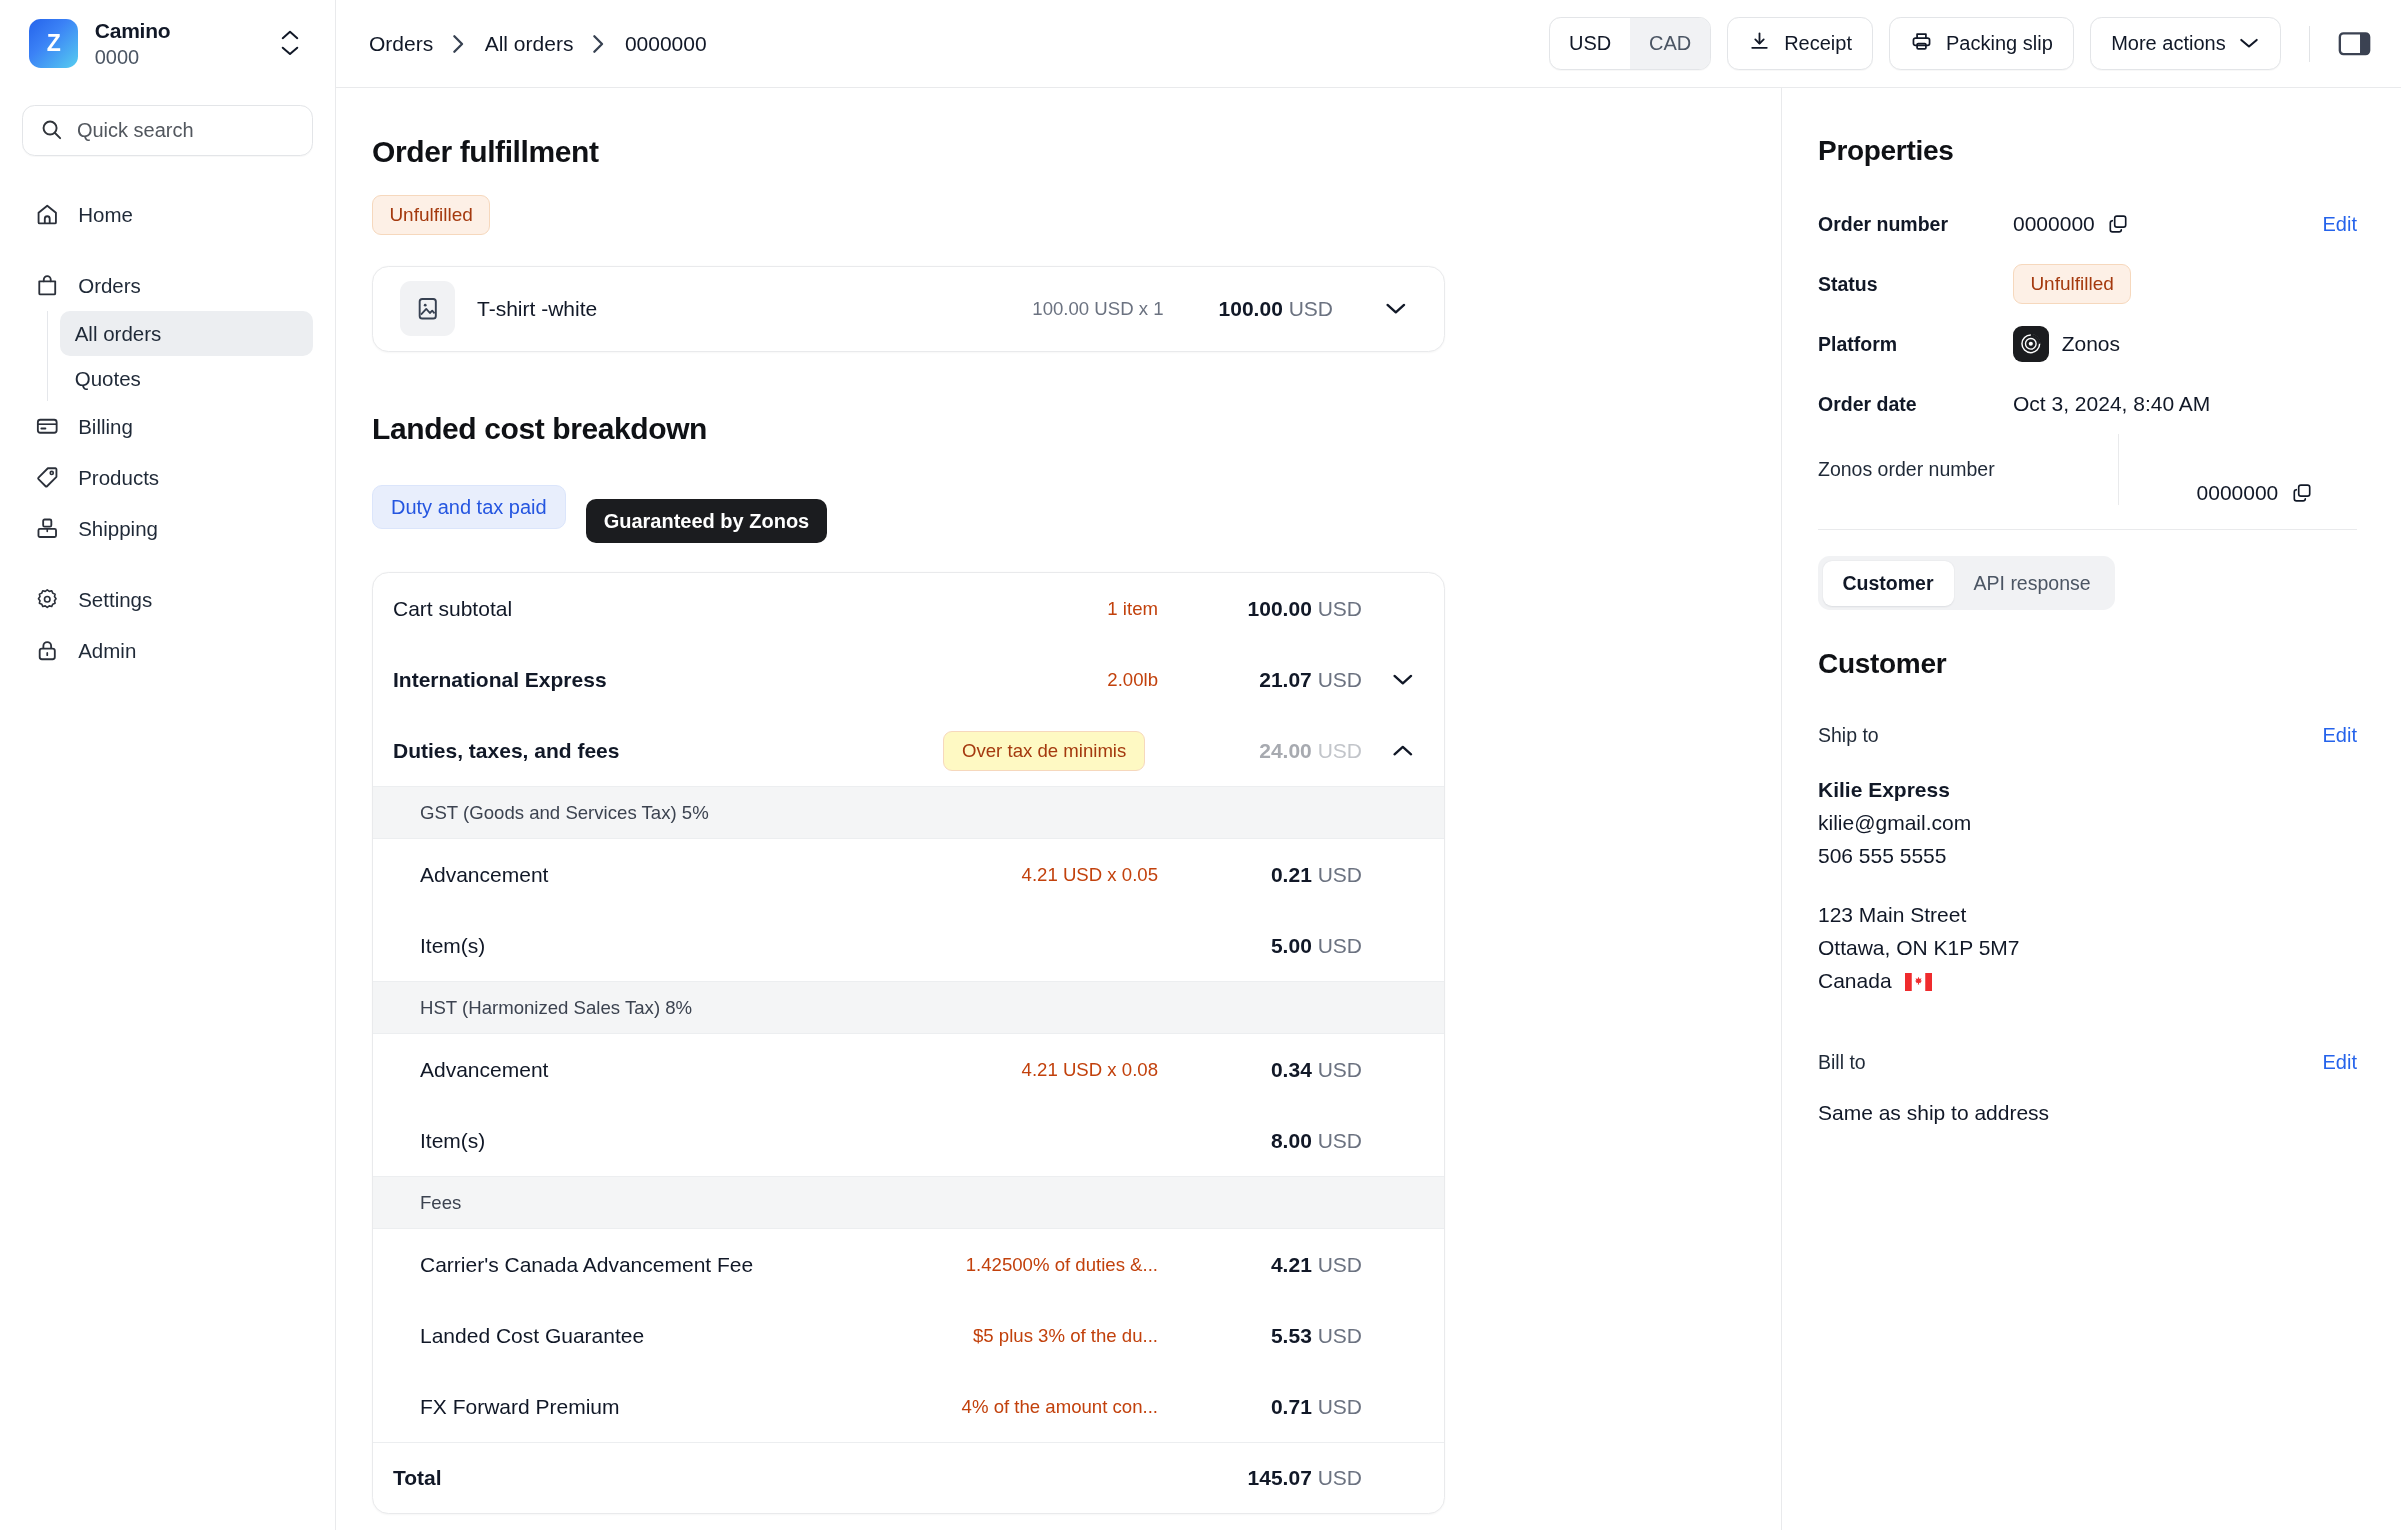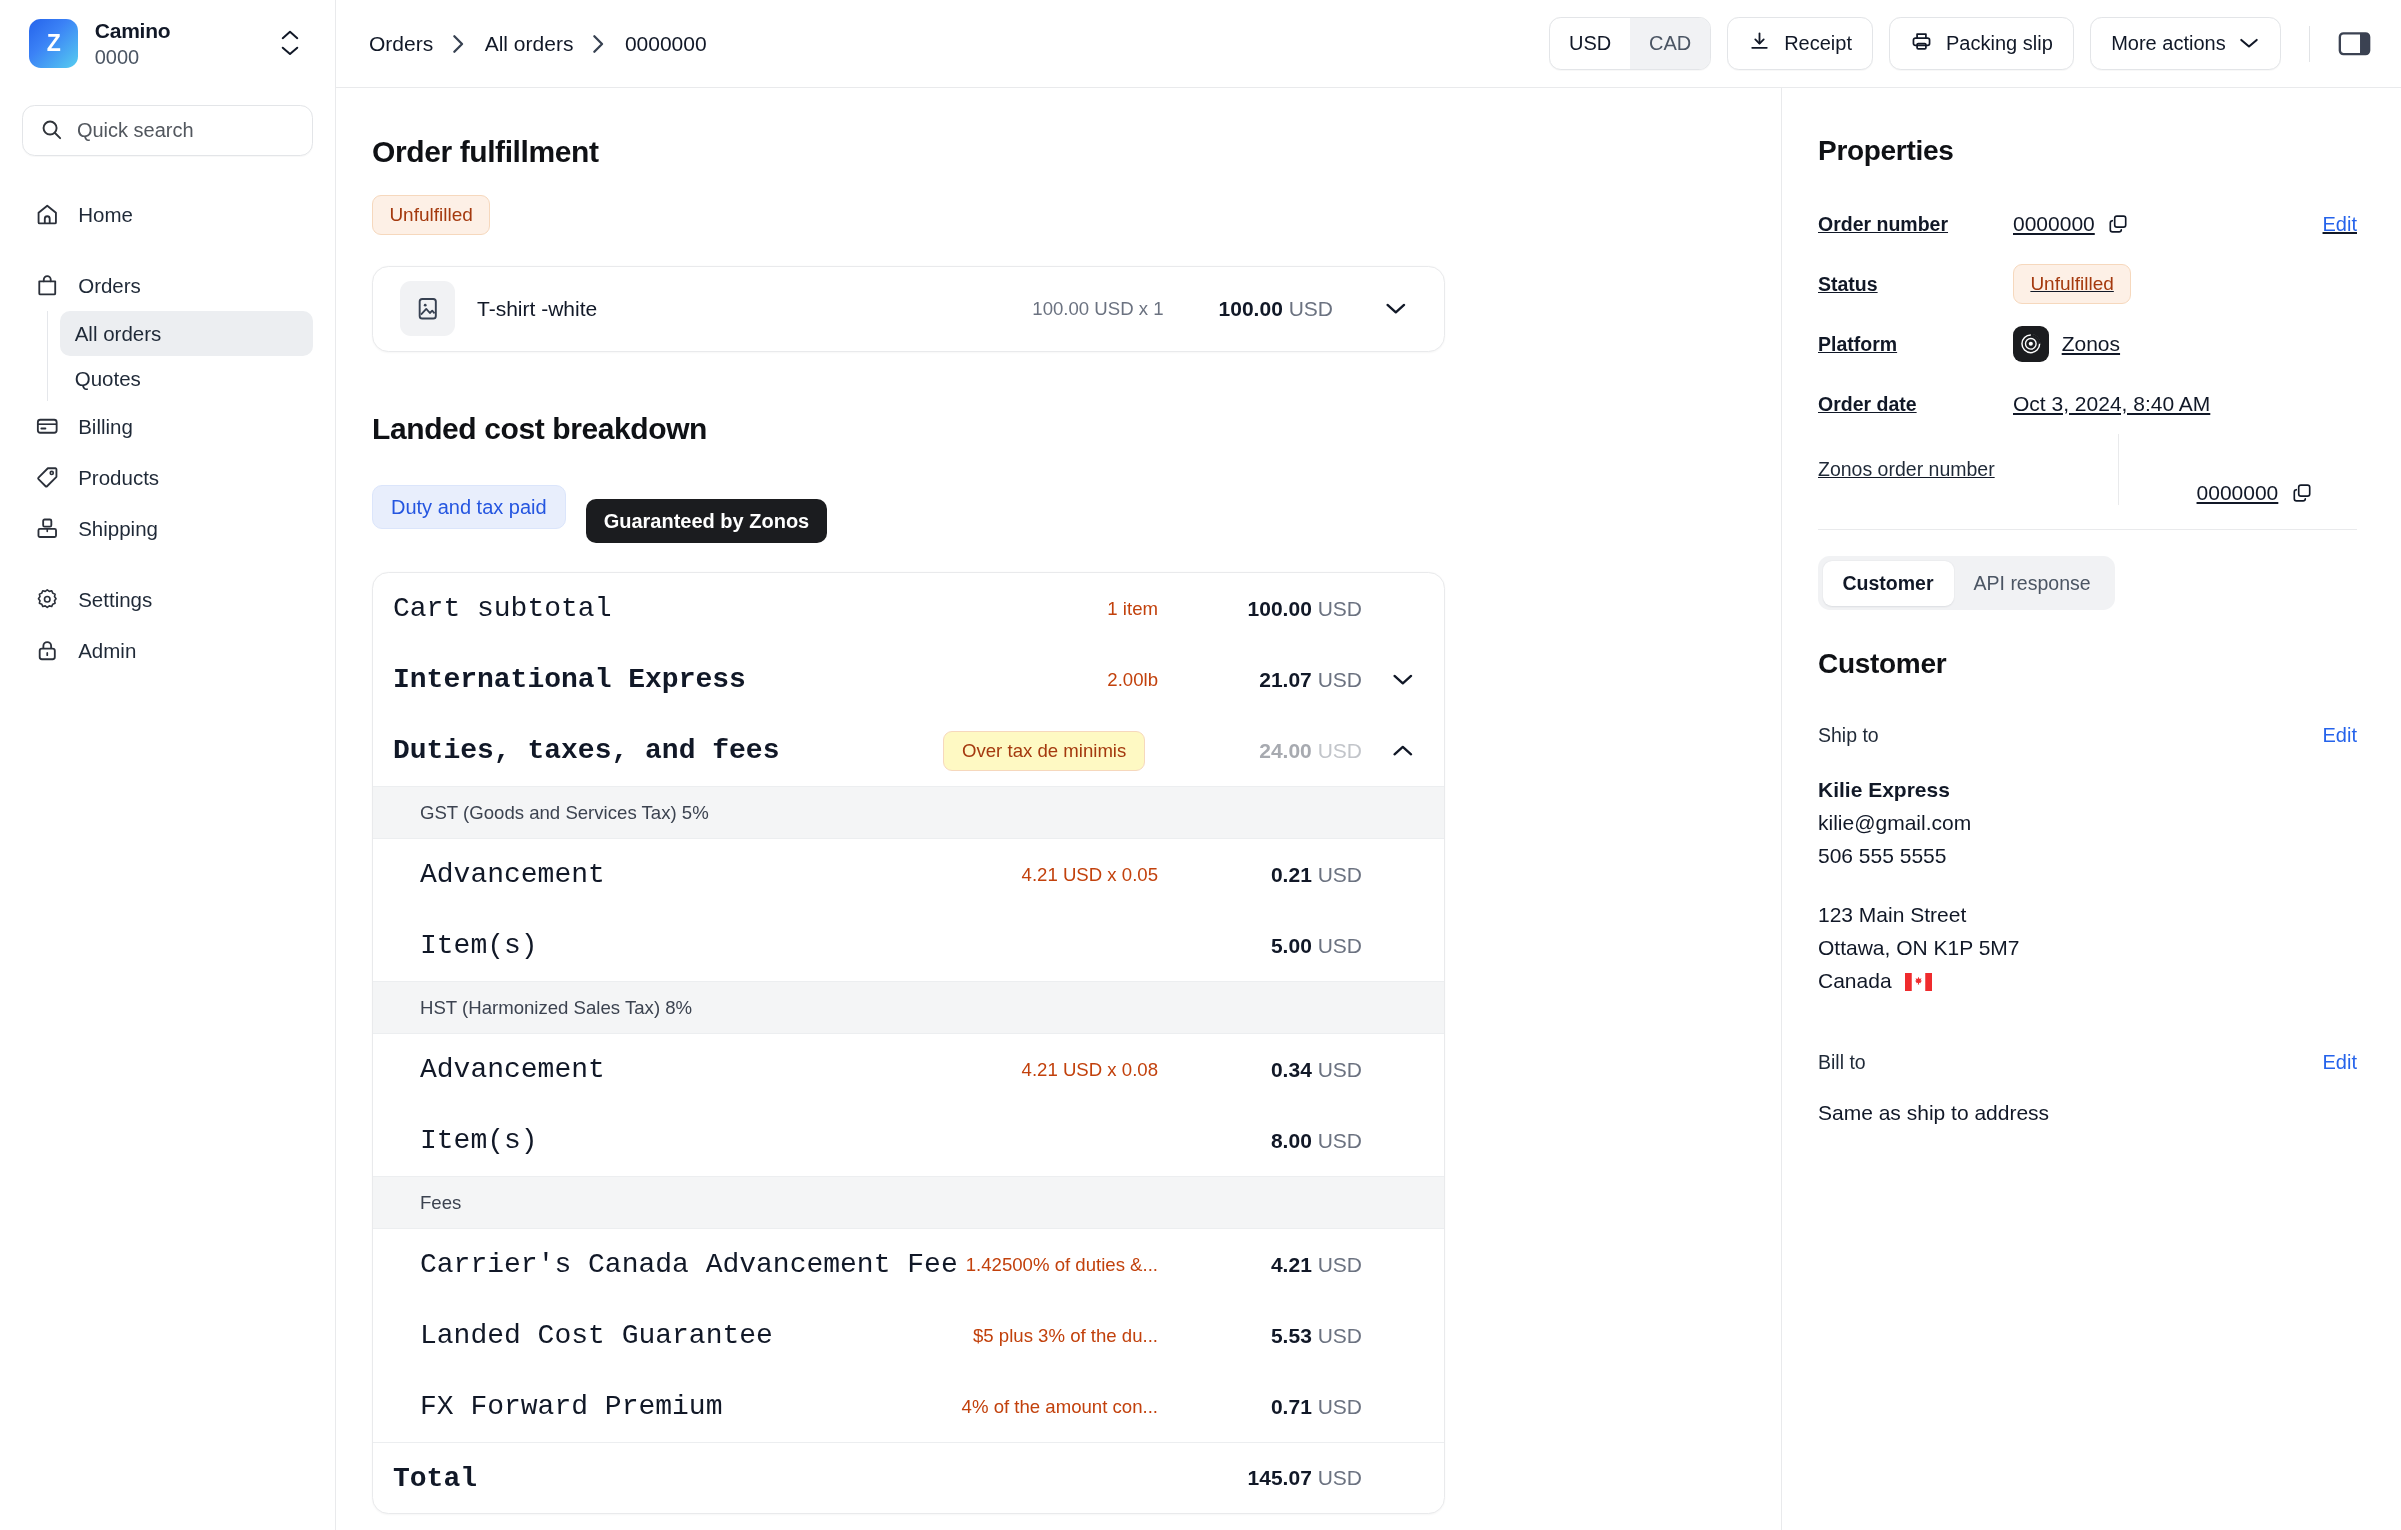--- a/index.html
+++ b/index.html
@@ -166,21 +166,21 @@
   .tag-dark {
     display: inline-flex; align-items: center; height: 44px; padding: 0 18px;
     border-radius: 10px; background: #1b1c1f; color: #fff;
     font-size: 20px; font-weight: 600; margin-top: 28px;
   }
 
   
   .bd { border: 0.9px solid #e9eaec; border-radius: 16.4px; background: #fff; overflow: hidden;
         box-shadow: 0 0.9px 1.8px rgba(16,24,40,0.035); }
   .bd-row { display: flex; align-items: center; height: 71px; padding: 0 20px 0 20px; }
-  .bd-row .lbl { font-size: 28px; color: #111827; flex: 1 1 auto; font-family: Liberation Mono, monospace; }
+  .bd-row .lbl { font-size: 21px; color: #111827; flex: 1 1 auto; }
   .bd-row .lbl.bold { font-weight: 700; }
   .bd-row .mid { font-size: 18.6px; color: #c2410c; text-align: right; white-space: nowrap; }
   .bd-row .amt { width: 173px; text-align: right; white-space: nowrap; margin-left: 31px; }
   .bd-row .amt.muted b { color: #a7aab0; font-weight: 700; }
   .bd-row .amt.muted span { color: #c2c5ca; }
   .bd-grouphdr {
     background: #f4f5f6; height: 53px; display: flex; align-items: center;
     padding: 0 20px 0 47px;
     border-top: 0.9px solid #eceef0; border-bottom: 0.9px solid #eceef0;
     font-size: 18.6px; color: #3c4350;
@@ -593,21 +593,21 @@
             </div>
 
           </div>
         </div>
       </main>
 
       <aside class="right">
 
         <h2 class="rsec">Properties</h2>
 
-        <div style="margin-top:27px;text-decoration:underline;">
+        <div style="margin-top:27px;">
 
           <div class="prop">
             <div class="k">Order number</div>
             <div class="v">
               <span>0000000</span>
               <span class="copy-ico">
                 <svg width="22" height="22" viewBox="0 0 24 24">
                     <rect x="8.4" y="3.4" width="12" height="12" rx="2.4" fill="none" stroke="#111827" stroke-width="1.8"></rect>
                     <path d="M15.6 18.4 a2.4 2.4 0 0 1-2.4 2.2 H6 a2.4 2.4 0 0 1-2.4-2.4 V10.8 a2.4 2.4 0 0 1 2.2-2.4" fill="none" stroke="#111827" stroke-width="1.8" stroke-linecap="round"></path>
                   </svg>

